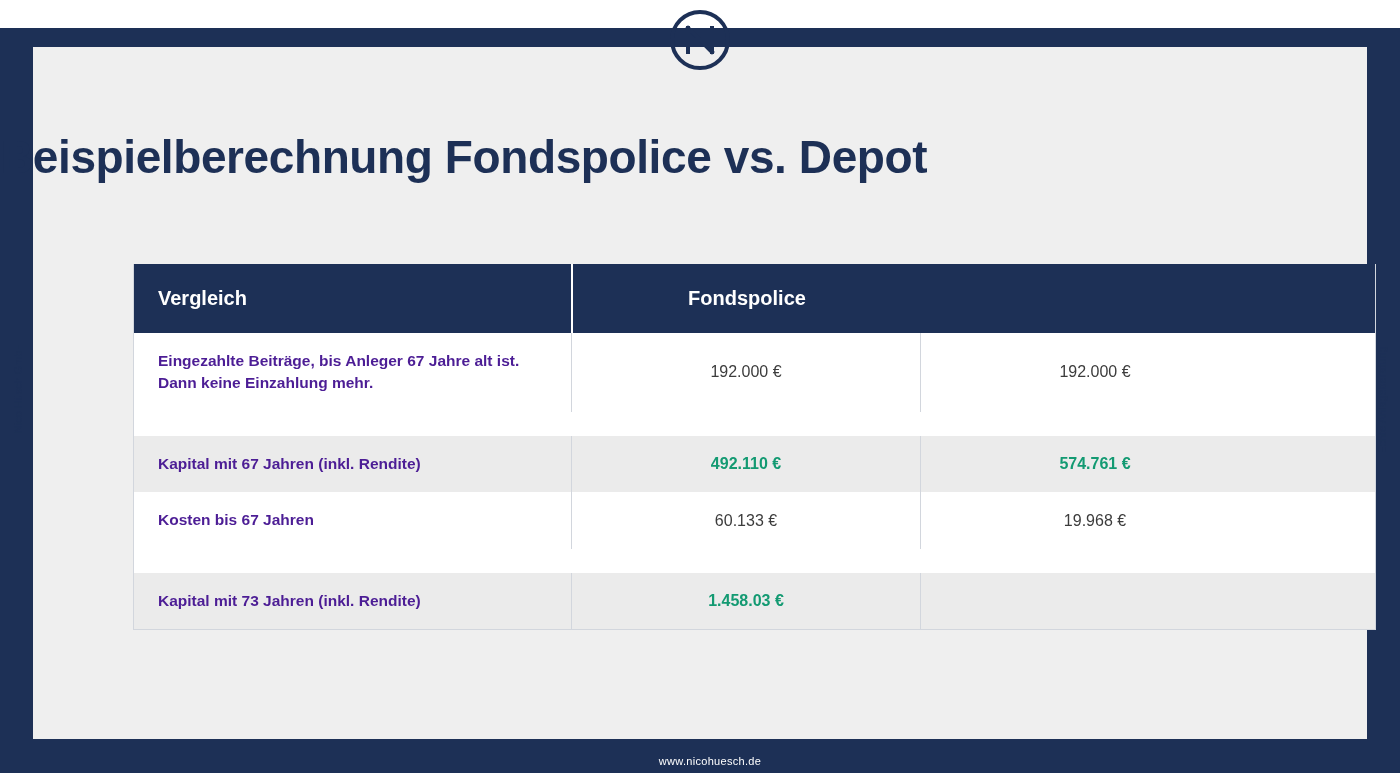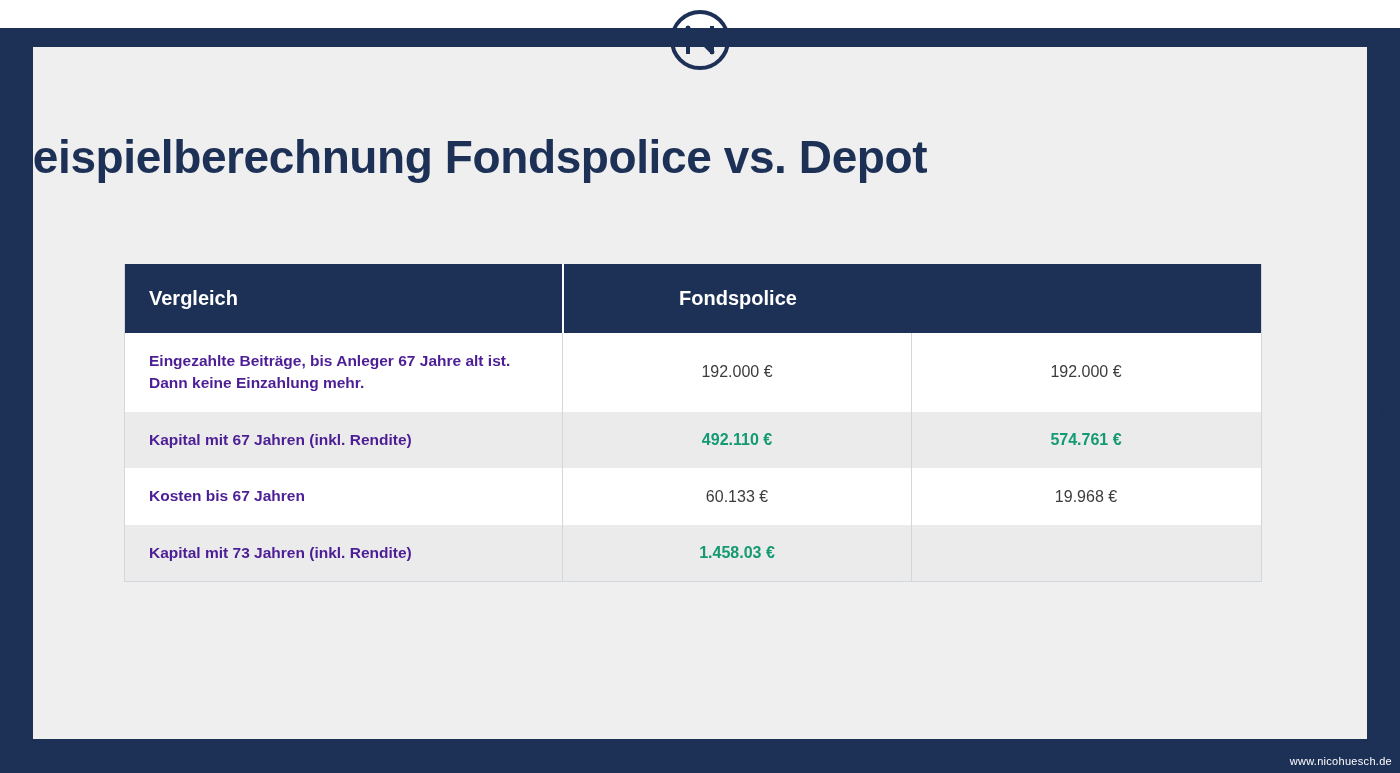--- a/index.html
+++ b/index.html
@@ -80,23 +80,23 @@
     top: 130px;
     color: #1d3056;
     font-size: 46px;
     font-weight: bold;
     letter-spacing: -0.4px;
   }
 
   
   .table {
     position: absolute;
-    left: 124px;
+    left: 133px;
     top: 264px;
-    width: 1138px;
+    width: 1243px;
     border: 1px solid #d2d6dd;
     border-top: none;
     background: #ffffff;
   }
   .row {
     display: flex;
     width: 100%;
     align-items: stretch;
   }
   .row.head {
@@ -110,20 +110,21 @@
     padding-bottom: 20px;
   }
   .row.head .cell.label {
     text-align: left;
   }
   .row.head .sep {
     background: #ffffff;
   }
   .row.alt {
     background: #ebebeb;
+    margin-top: 24px;
   }
   .cell {
     padding: 17px 24px;
     font-size: 15.5px;
     display: flex;
     align-items: center;
   }
   .cell.label {
     width: 437px;
     color: #4c1d95;
@@ -148,21 +149,21 @@
   }
   .row.head .cell.label { width: 437px; }
   .row.head .cell.value { width: 348px; }
 
   
   .footer {
     position: absolute;
     left: 0;
     right: 8px;
     bottom: 6px;
-    text-align: right;
+    text-align: center;
     color: #ffffff;
     font-size: 11px;
     letter-spacing: .3px;
     padding-left: 28px;
   }
 </style>
 </head>
 <body>
 
 <div class="slide">

